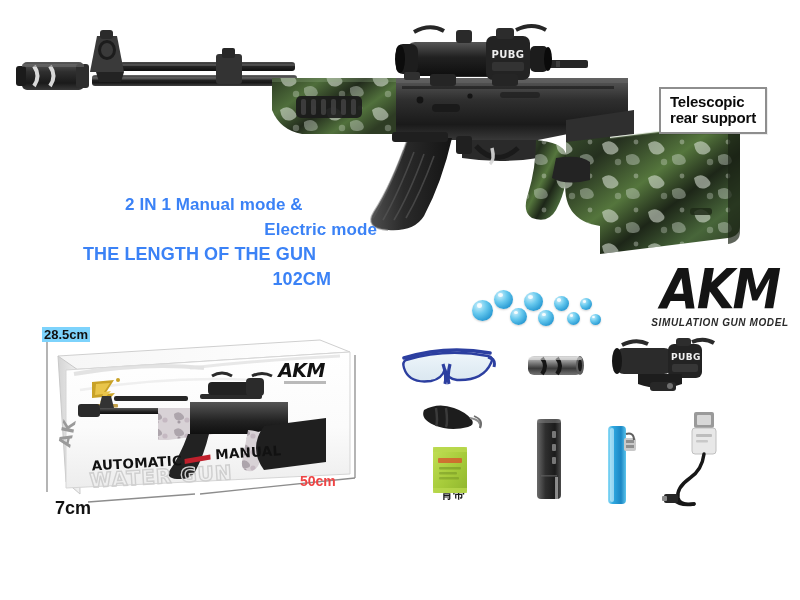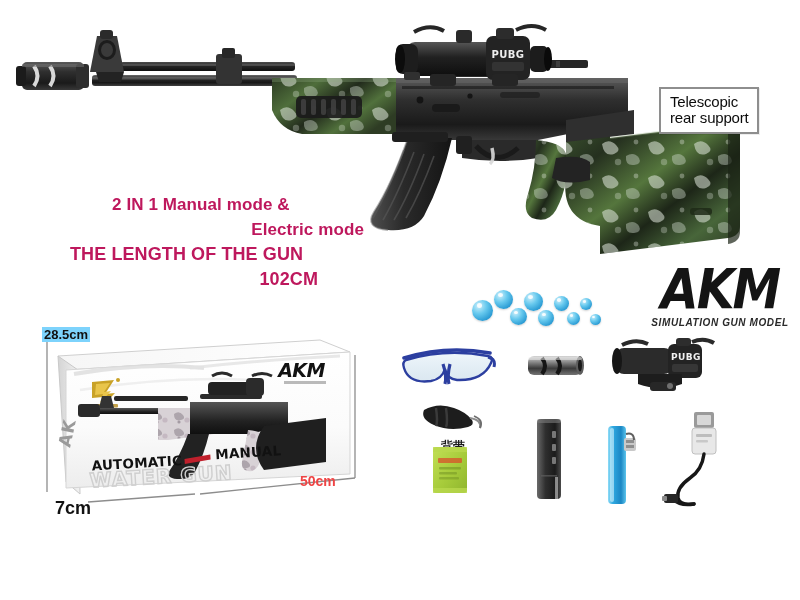--- a/index.html
+++ b/index.html
@@ -6,35 +6,35 @@
   body{
     width:800px;height:600px;
     background:#ffffff;
     font-family:"Liberation Sans", sans-serif;
     overflow:hidden;
     position:relative;
   }
   .stage{position:relative;width:800px;height:524px;overflow:hidden;background:#fff;}
 
   
-  .copy-block{position:absolute;left:70px;top:192px;width:300px;color:#be185d;font-weight:bold;}
+  .copy-block{position:absolute;left:83px;top:192px;width:300px;color:#3b82f6;font-weight:bold;}
   .copy-line{font-size:17px;line-height:25px;letter-spacing:.1px;white-space:nowrap;}
   .copy-l1{text-align:left;padding-left:42px;}
   .copy-l2{text-align:right;padding-right:6px;}
   .copy-l3{text-align:left;font-size:18px;}
   .copy-l4{text-align:right;padding-right:52px;font-size:18px;}
 
   
   .callout{
     position:absolute;left:659px;top:87px;
     border:2px solid #8e8e8e;background:#fff;
     padding:5px 9px 6px 9px;
     box-shadow:1px 1px 0 rgba(0,0,0,.07);
   }
-  .callout span{display:block;font-size:15px;font-weight:normal;color:#0b0b0b;line-height:16px;letter-spacing:-.2px;}
+  .callout span{display:block;font-size:15px;font-weight:bold;color:#0b0b0b;line-height:16px;letter-spacing:-.2px;}
 
   
   .brand{position:absolute;left:645px;top:262px;width:150px;text-align:center;}
   .brand-main{
     font-size:48px;font-weight:bold;font-style:italic;color:#141414;
     letter-spacing:-2px;line-height:46px;
     transform:scaleY(1.16) scaleX(1.02);transform-origin:center top;
     font-family:"DejaVu Sans", sans-serif;
   }
   .brand-sub{
@@ -48,21 +48,21 @@
 
   
   .pkg{position:absolute;left:40px;top:330px;width:320px;height:180px;}
 
   .dim-h{position:absolute;left:42px;top:327px;font-size:13px;font-weight:bold;color:#111;background:#7dd3fc;padding:0 2px;z-index:4;}
   .dim-w{position:absolute;left:300px;top:473px;font-size:14px;font-weight:bold;color:#ef4444;z-index:4;}
   .dim-d{position:absolute;left:55px;top:498px;font-size:18px;font-weight:bold;color:#111;z-index:4;}
 
   
   .acc{position:absolute;}
-  .acc-label{font-size:12px;font-weight:bold;color:#1a1a1a;text-align:center;font-family:Liberation Sans, sans-serif;}
+  .acc-label{font-size:12px;font-weight:bold;color:#1a1a1a;text-align:center;font-family:Liberation Sans, sans-serif;margin-top:48px;}
 
   .beads{position:absolute;left:468px;top:288px;width:130px;height:48px;}
   .bead{position:absolute;border-radius:50%;
     background:radial-gradient(circle at 32% 28%, #cdeffb 0%, #67c9ee 38%, #2f9fd6 72%, #1d7fb4 100%);
     box-shadow:0 1px 2px rgba(0,0,0,.18);}
   .bead::after{content:"";position:absolute;left:22%;top:16%;width:26%;height:22%;border-radius:50%;background:rgba(255,255,255,.85);}
 </style>
 </head>
 <body style="background: rgb(255, 255, 255);">
 

